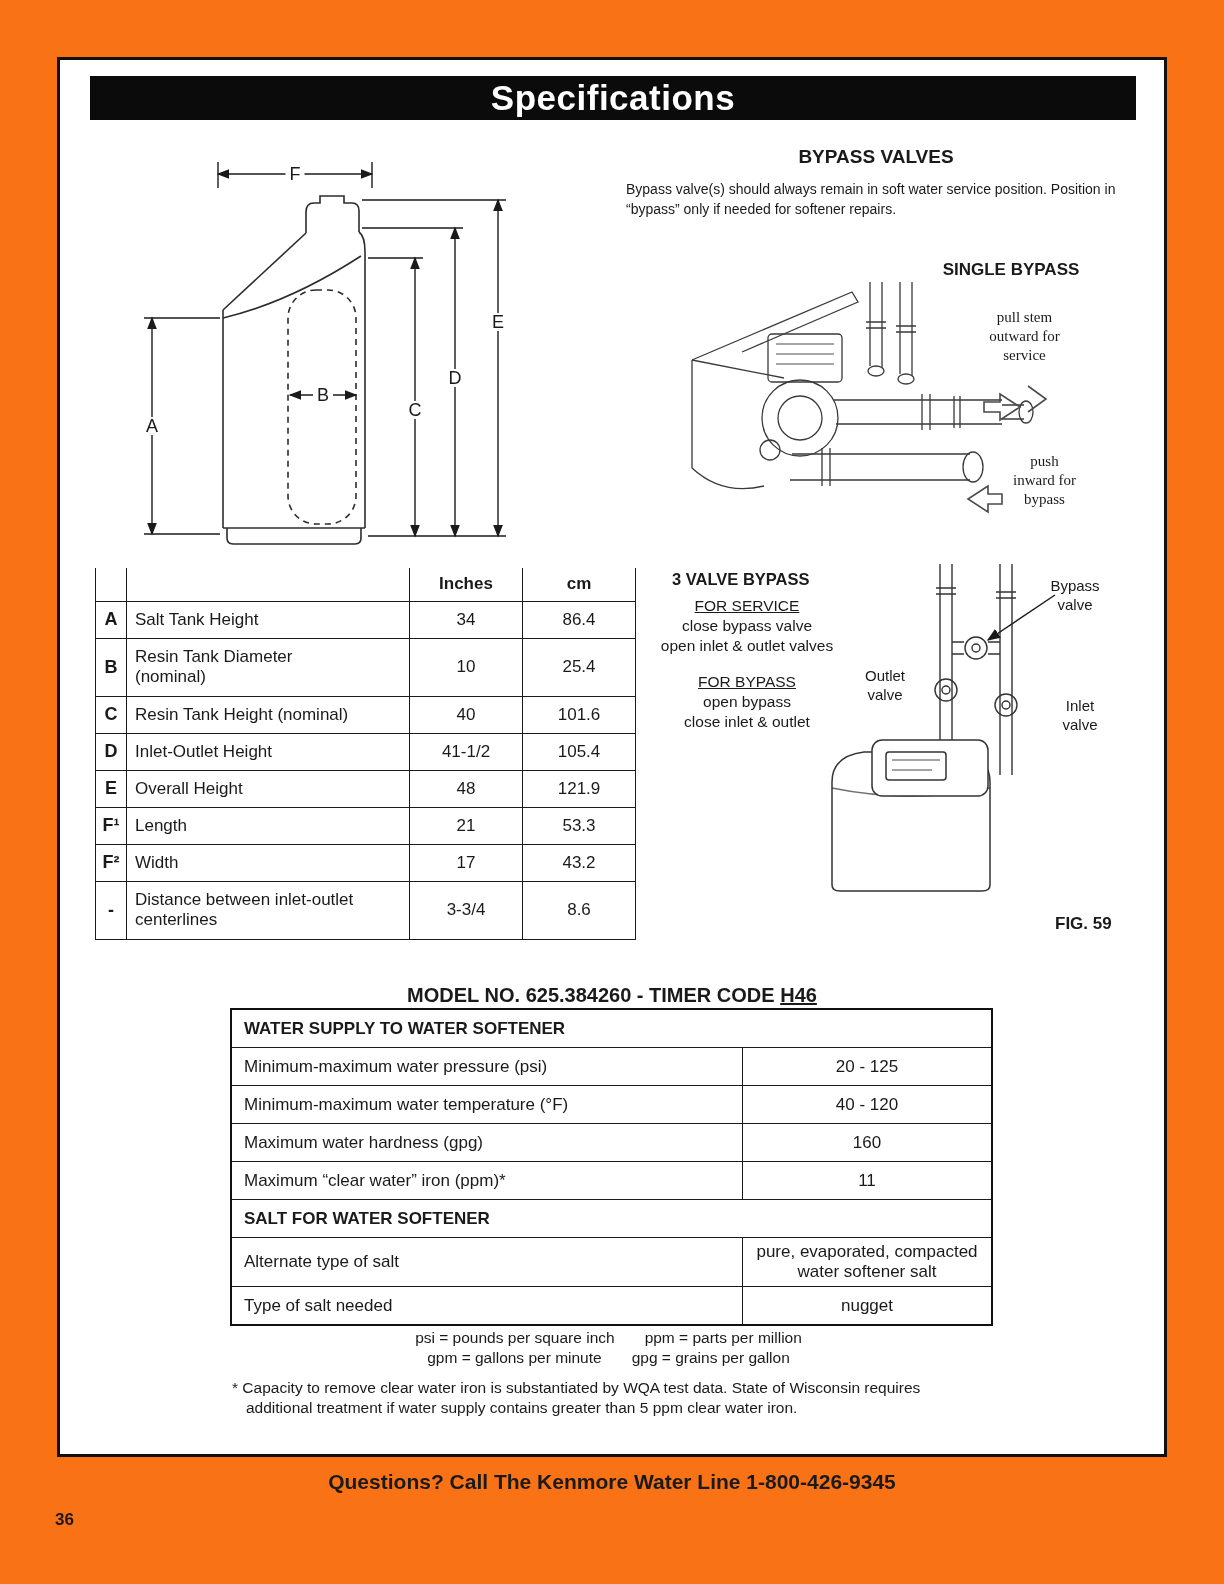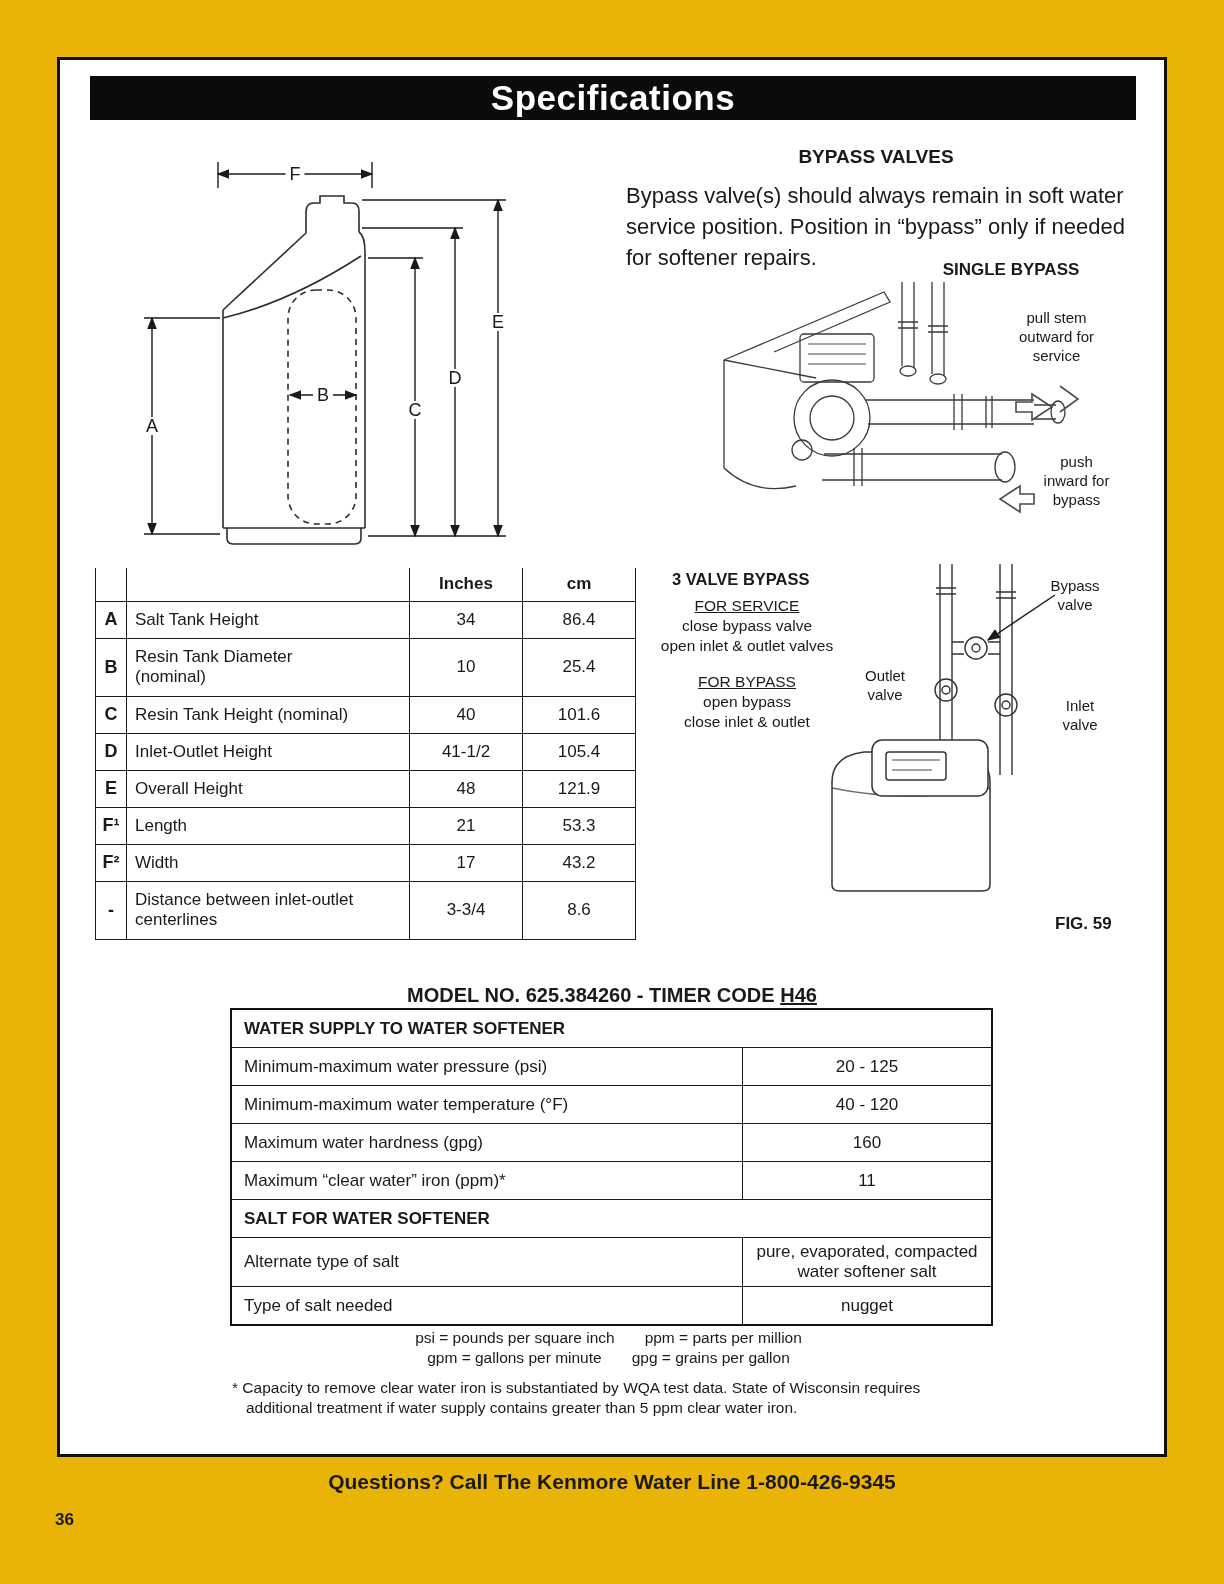--- a/index.html
+++ b/index.html
@@ -1,17 +1,17 @@
 <!DOCTYPE html>
 <html><head>
 <meta charset="utf-8">
 <style>
   html,body { margin:0; padding:0; background:#ffffff; }
   .page {
-    position:relative; width:1224px; height:1584px; background:#eab308;
+    position:relative; width:1224px; height:1584px; background:#f97316;
     font-family:"Liberation Sans", sans-serif; color:#1a1a1a; overflow:hidden;
   }
   .frame {
     position:absolute; left:57px; top:57px; width:1104px; height:1394px;
     border:3px solid #111; background:#fff;
   }
   .header-bar {
     position:absolute; left:30px; top:16px; width:1046px; height:44px;
     background:#0b0b0b; color:#fff; display:flex; align-items:center; justify-content:center;
   }
@@ -22,24 +22,24 @@
   
   .tank-diagram { position:absolute; left:50px; top:80px; width:440px; height:430px; }
   .dim-label {
     position:absolute; transform:translate(-50%,-50%); background:#fff;
     font-size:18px; padding:0 4px; line-height:1;
   }
 
   
   .bv-title { position:absolute; left:566px; top:86px; width:500px; text-align:center;
     font-size:19px; font-weight:bold; }
-  .bv-body { position:absolute; left:566px; top:120px; width:500px; font-size:22px; line-height:1.42; }
+  .bv-body { position:absolute; left:566px; top:120px; width:500px; font-size:14px; line-height:1.42; }
   .sb-title { position:absolute; left:846px; top:200px; width:210px; text-align:center;
     font-size:17px; font-weight:bold; }
-  .sb-fig { position:absolute; left:644px; top:222px; width:460px; height:268px; }
+  .sb-fig { position:absolute; left:612px; top:222px; width:460px; height:268px;font-family:Liberation Serif, serif; }
   .fig-label { position:absolute; font-size:15px; line-height:19px; text-align:center; white-space:pre-line; }
 
   
   .dim-table { position:absolute; left:35px; top:508px; border-collapse:collapse; background:#fff; }
   .dim-table td { border:1.6px solid #1a1a1a; font-size:17px; padding:3px 8px; vertical-align:middle; }
   .dim-table tr:first-child td { border-top:none; }
   .dim-table td.k { width:26px; text-align:center; font-weight:bold; font-size:18px; padding:3px 2px; }
   .dim-table td.d { width:266px; white-space:pre-line; }
   .dim-table td.v { width:96px; text-align:center; }
   .dim-table td.hdr { font-weight:bold; }

